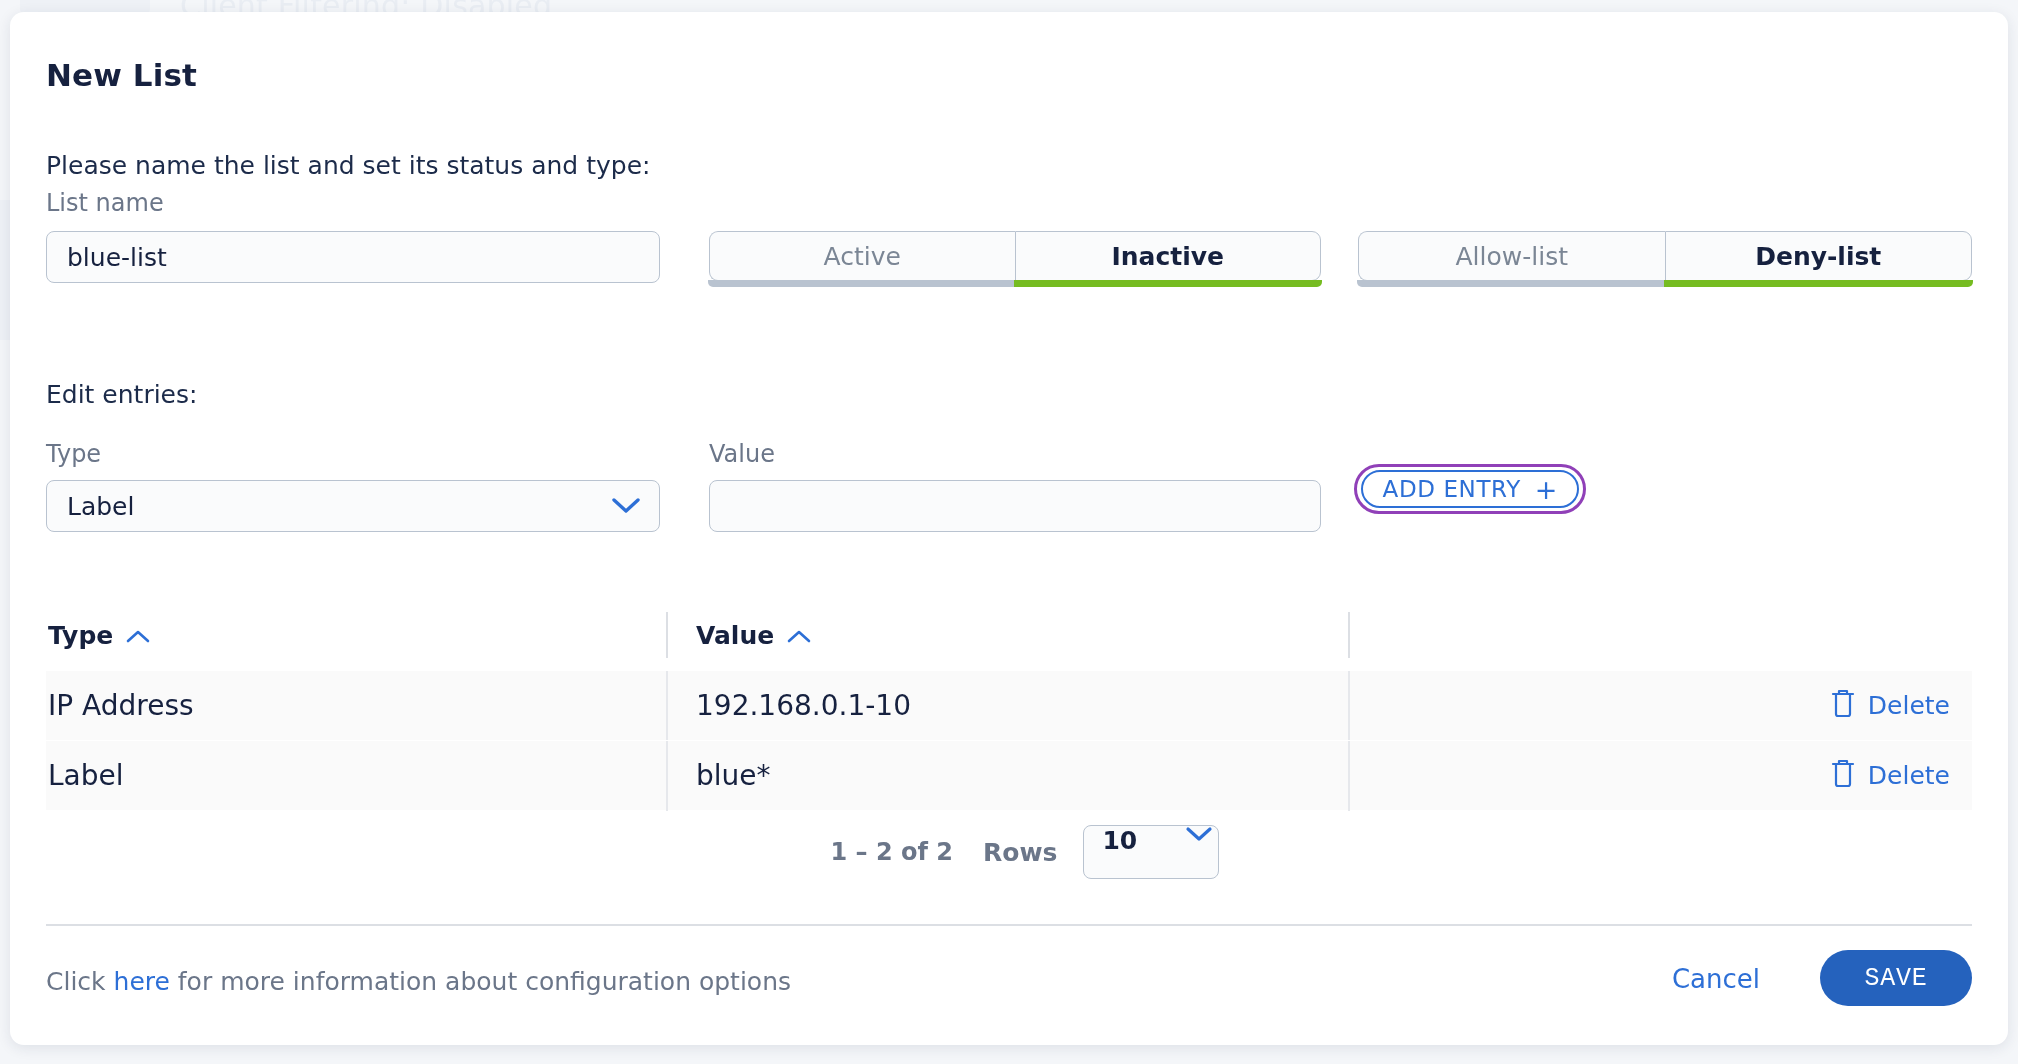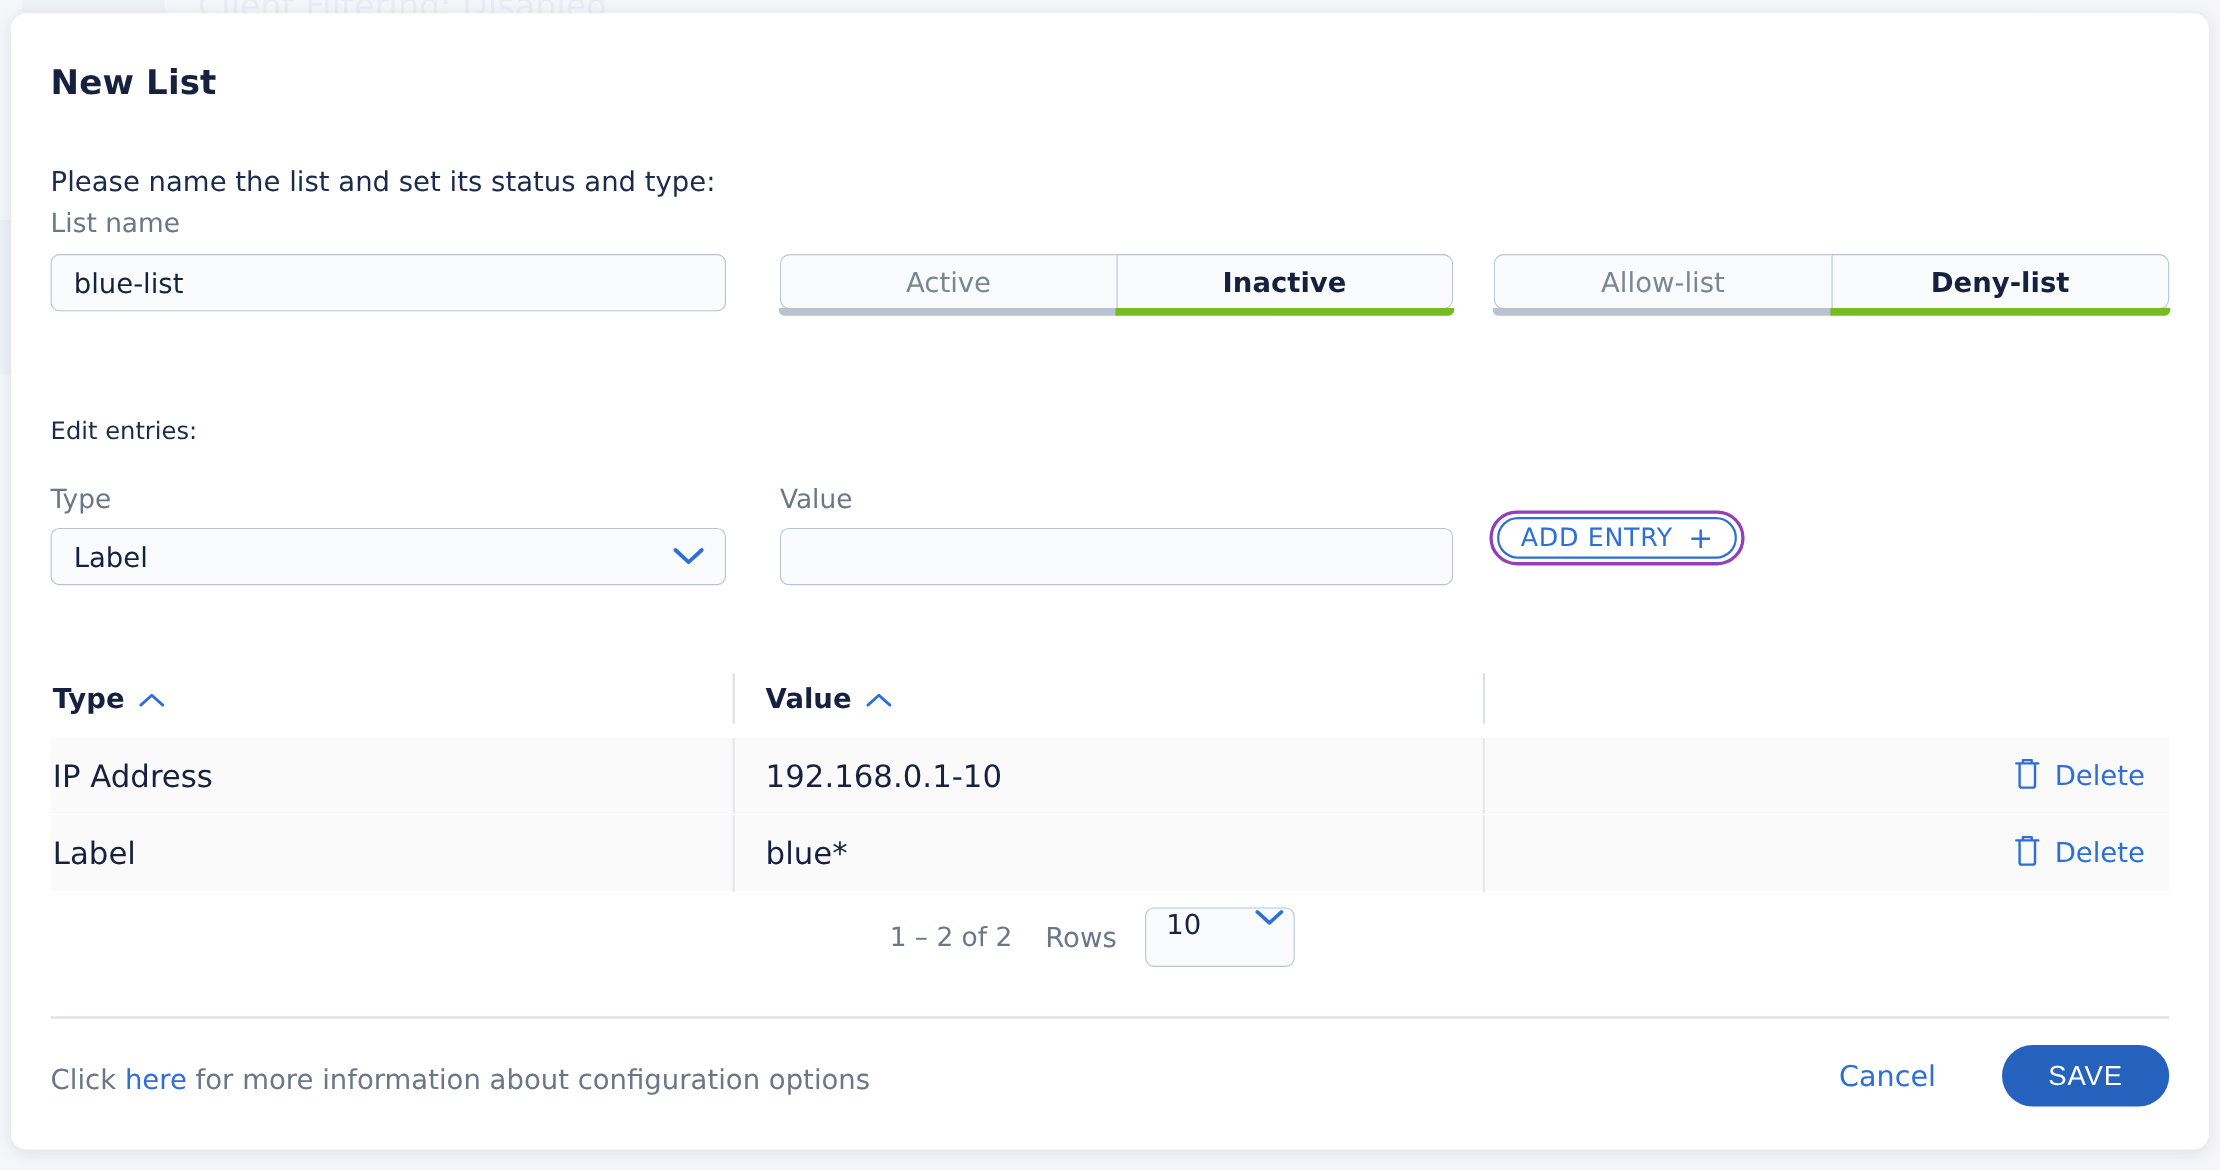--- a/index.html
+++ b/index.html
@@ -81,21 +81,21 @@
     position: absolute;
     left: 36px;
     top: 139px;
     font-size: 25px;
     color: #1c2b4a;
   }
   .section-label {
     position: absolute;
     left: 36px;
     top: 368px;
-    font-size: 22px;
+    font-size: 25px;
     color: #1c2b4a;
   }
   .field-label {
     position: absolute;
     font-size: 24px;
     color: #6b7689;
   }
 
   
   .text-input {
@@ -278,28 +278,29 @@
     align-items: center;
     gap: 12px;
     color: #2d6fd6;
     font-size: 25px;
     cursor: pointer;
   }
 
   
   .pagination {
     position: absolute;
-    left: 20px;
+    left: 52px;
     top: 800px;
     width: 1926px;
     height: 80px;
     display: flex;
     align-items: center;
     justify-content: center;
     gap: 0;
+    font-weight: bold;
   }
   .page-range {
     font-size: 24px;
     color: #6b7689;
     margin-right: 30px;
   }
   .rows-label {
     font-size: 25px;
     color: #6b7689;
     margin-right: 26px;
@@ -354,21 +355,21 @@
     position: absolute;
     right: 36px;
     top: 938px;
     width: 152px;
     height: 56px;
     background: #2562bd;
     color: #ffffff;
     border: none;
     border-radius: 28px;
     font-size: 25px;
-    font-family: Liberation Sans, sans-serif;
+    font-family: Liberation Mono, monospace;
     letter-spacing: 0.8px;
     cursor: pointer;
   }
 </style>
 </head>
 <body>
 
 <div class="bg-layer">
   <div class="bg-ghost-chip"></div>
   <div class="bg-ghost-left"></div>

